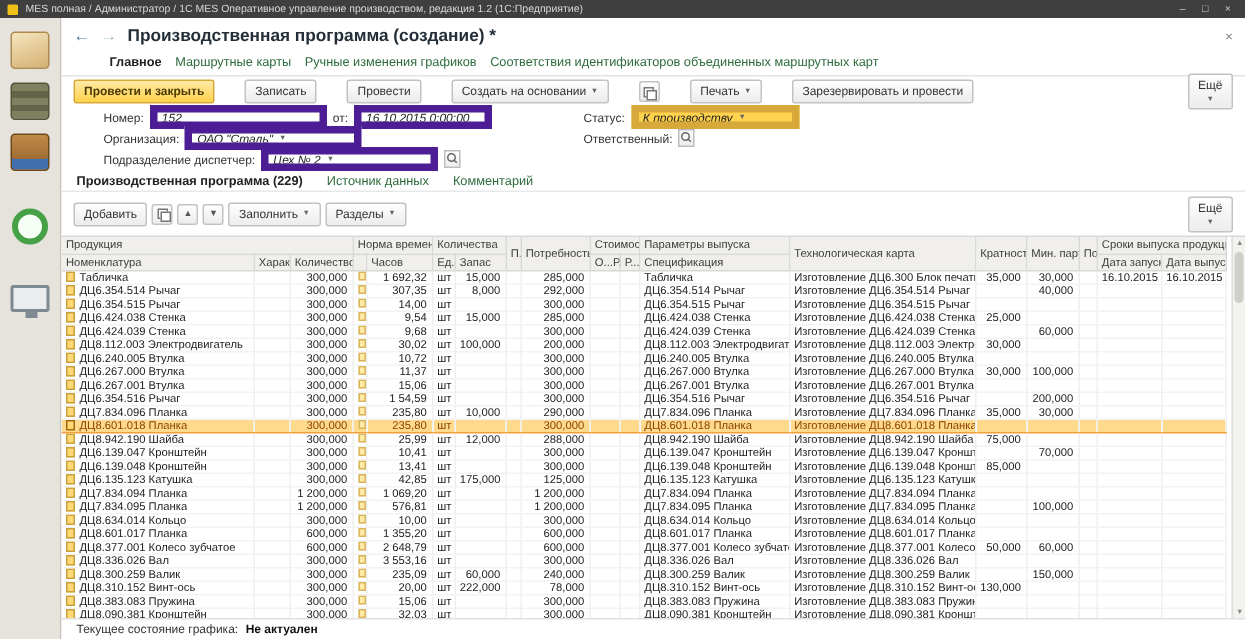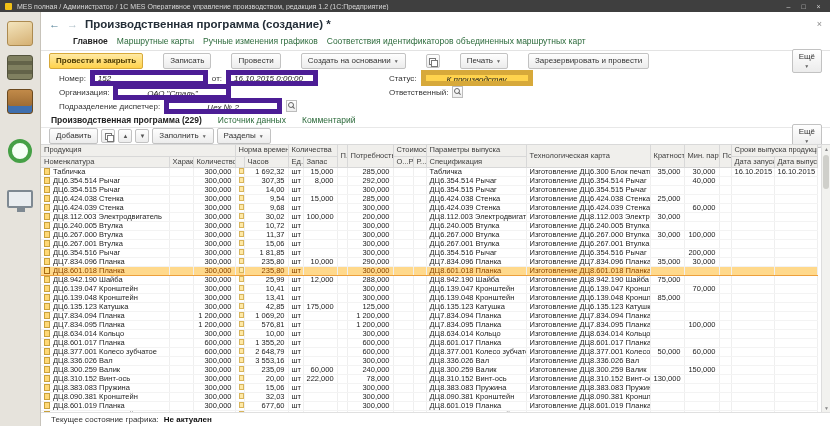--- a/index.html
+++ b/index.html
@@ -48,41 +48,41 @@
   .btn.primary { background:linear-gradient(#ffeaa6,#ffd24b); border-color:#d7a93a; font-weight:bold; color:#4c3a00; }
   .caret { font-size:5px; color:#666; }
   .icon-btn { width:14px; height:14px; border:1px solid #c2c2c2; border-radius:2px;
     background:linear-gradient(#fefefe,#ececec); display:inline-flex; align-items:center; justify-content:center; font-size:6px; color:#555; }
   .copy-glyph { width:7px; height:7px; position:relative; }
   .copy-glyph::before,.copy-glyph::after { content:""; position:absolute; width:5px; height:5px; border:1px solid #777; background:#fff; }
   .copy-glyph::before { left:0; top:0; } .copy-glyph::after { left:2px; top:2px; }
   .more-right { margin-left:auto;flex-direction:column; }
 
   
-  .frow { position:relative; height:14px; display:flex; align-items:center; gap:4px; padding-left:18px; font-size:8px; flex:0 0 auto; }
+  .frow { position:relative; height:14px; display:flex; align-items:center; gap:4px; padding-left:28px; font-size:8px; flex:0 0 auto; }
   .flabel { color:#333; white-space:nowrap; }
   .input,.combo { height:16px; border:5px solid #4c1d95; background:#fff; display:inline-flex; align-items:center;
     padding:0 3px; font-size:8px; white-space:nowrap; overflow:hidden;font-style:italic; }
   .w-num { width:118px; } .w-date { width:92px; } .w-combo { width:118px; }
-  .combo { justify-content:flex-start;flex-direction:column; }
+  .combo { justify-content:flex-start; }
   .combo .caret { margin-left:4px; }
   .combo.status { background:#ffd34d; border-color:#d7a93a; width:112px; }
   .g2 { position:absolute; left:348px; display:flex; align-items:center; gap:4px; }
   .mini-btn { width:11px; height:12px; border:1px solid #bcbcbc; background:linear-gradient(#fff,#ededed);
     display:inline-flex; align-items:center; justify-content:center; font-size:5px; color:#666; }
   .mag { position:relative; width:8px; height:8px; display:inline-block; }
   .mag::before { content:""; position:absolute; width:4px; height:4px; border:1px solid #666; border-radius:50%; left:0; top:0; }
   .mag::after { content:""; position:absolute; width:3px; height:1px; background:#666; transform:rotate(45deg); left:4px; top:5px; }
 
   
   .stabs { height:14px; display:flex; gap:16px; align-items:center; padding:0 10px; font-size:8.5px; color:#2d6b3c; flex:0 0 auto; white-space:nowrap; }
   .stabs .stab.active { color:#222; font-weight:bold; }
 
   
-  .ttb { height:17px; display:flex; align-items:center; gap:3px; padding:0 8px; border-top:1px solid #e8e8e8; flex:0 0 auto; }
+  .ttb { height:30px; display:flex; align-items:center; gap:3px; padding:0 8px; border-top:1px solid #e8e8e8; flex:0 0 auto; }
 
   
   .grid-wrap { flex:1; min-height:0; position:relative; overflow:hidden; border-top:1px solid #d9d9d9; }
   table { border-collapse:collapse; table-layout:fixed; width:776px; font-size:7.5px; }
   col.w-nom{width:128px} col.w-har{width:24px} col.w-qty{width:42px} col.w-ic{width:9px}
   col.w-hours{width:44px} col.w-unit{width:15px} col.w-zapas{width:34px} col.w-p{width:10px}
   col.w-potr{width:46px} col.w-o{width:20px} col.w-r{width:13px} col.w-spec{width:100px}
   col.w-tech{width:124px} col.w-krat{width:34px} col.w-minp{width:35px} col.w-po{width:12px}
   col.w-d1{width:43px} col.w-d2{width:43px}
   th { background:#f0efec; border-right:1px solid #d8d8d8; border-bottom:1px solid #d8d8d8;
@@ -479,21 +479,21 @@
                 <td class="c-minp"></td>
                 <td class="c-po"></td>
                 <td class="c-d1"></td>
                 <td class="c-d2"></td>
               </tr>
               <tr>
                 <td class="c-nom"><span class="row-icon"></span>ДЦ6.354.516 Рычаг</td>
                 <td class="c-har"></td>
                 <td class="c-qty">300,000</td>
                 <td class="c-ic"><span class="cell-icon"></span></td>
-                <td class="c-hours">1 81,85</td>
+                <td class="c-hours">1 54,59</td>
                 <td class="c-unit">шт</td>
                 <td class="c-zapas"></td>
                 <td class="c-p"></td>
                 <td class="c-potr">300,000</td>
                 <td class="c-o"></td>
                 <td class="c-r"></td>
                 <td class="c-spec">ДЦ6.354.516 Рычаг</td>
                 <td class="c-tech">Изготовление ДЦ6.354.516 Рычаг</td>
                 <td class="c-krat"></td>
                 <td class="c-minp">200,000</td>

